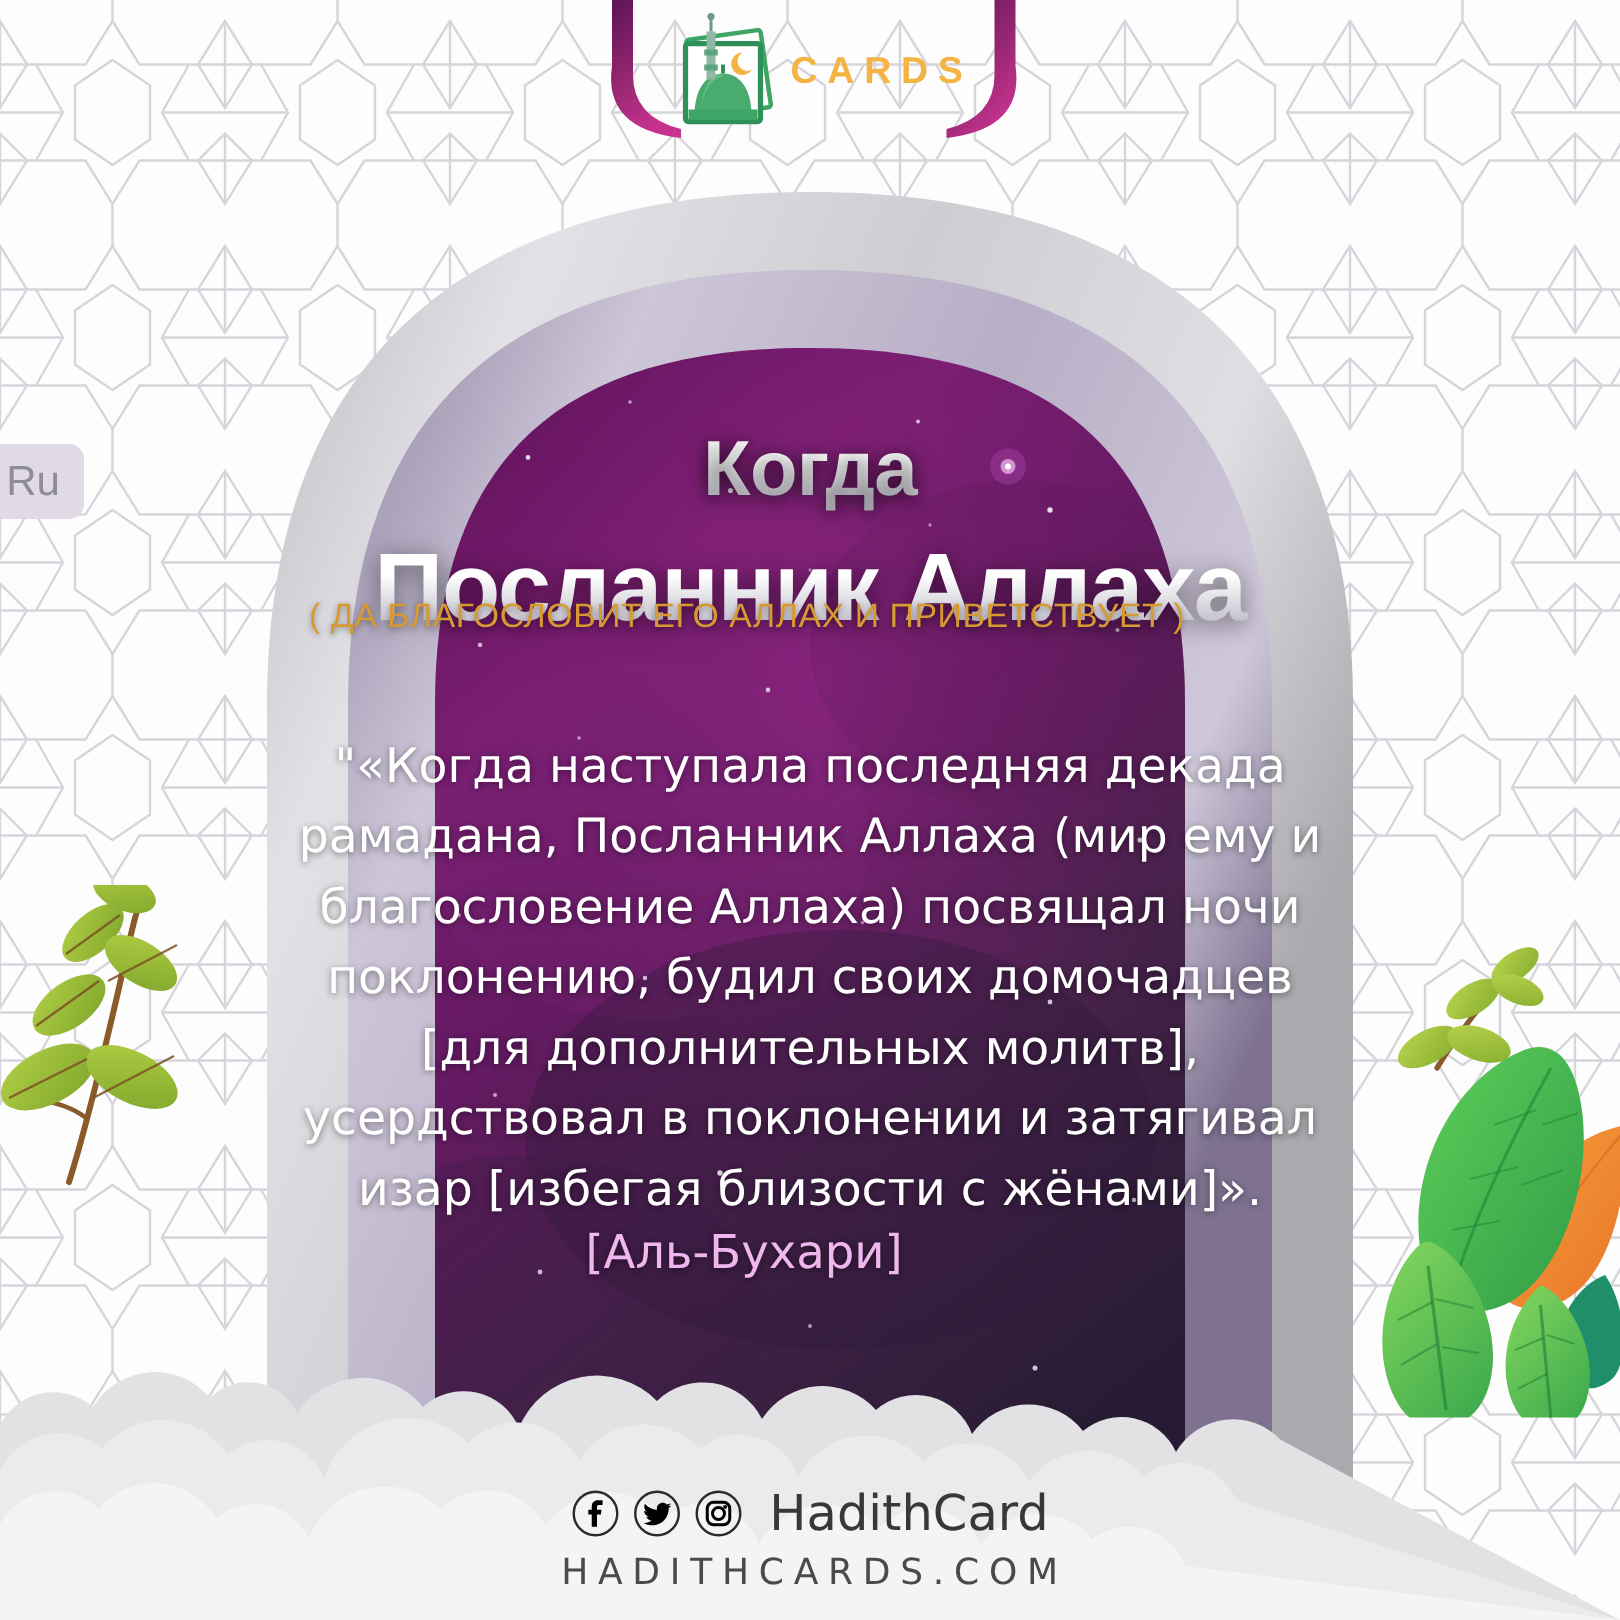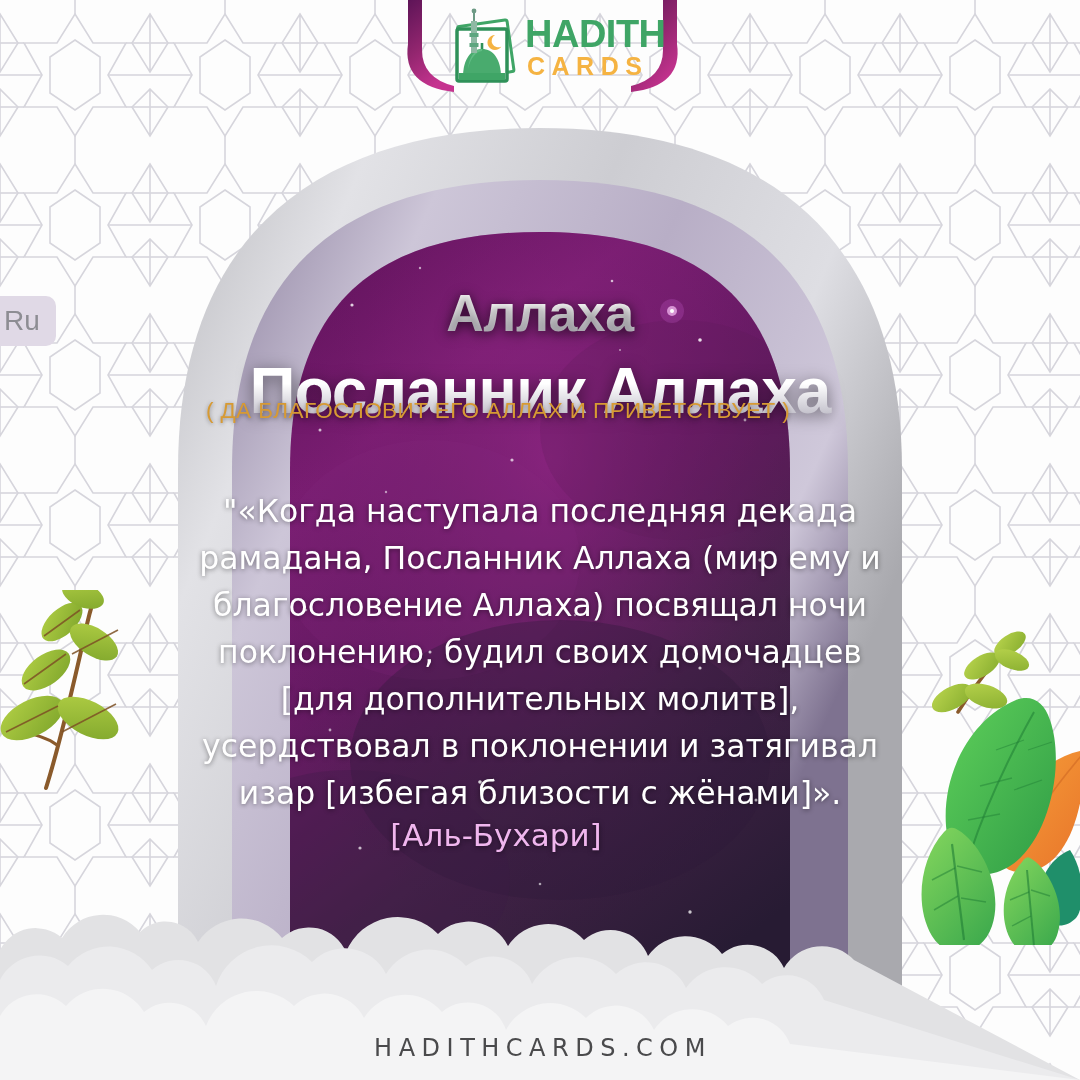--- a/index.html
+++ b/index.html
@@ -266,21 +266,20 @@
         <rect x="22" y="14" width="6" height="32" fill="#8fb9a4"></rect>
         <rect x="20.5" y="26" width="9" height="4" fill="#5da67f"></rect>
         <rect x="20.5" y="36" width="9" height="4" fill="#5da67f"></rect>
         <path d="M25,14 L25,5" stroke="#6d9a85" stroke-width="2"></path>
         <circle cx="25" cy="4" r="2.4" fill="#6d9a85"></circle>
 
         <path d="M46,28 a7.5,7.5 0 1,0 6.4,11.4 a6,6 0 1,1 -6.4,-11.4 Z" fill="#f5b342"></path>
       </g>
     </svg>
     <div class="logo-text">
-      <span class="logo-hadith">HADITH</span>
       <span class="logo-cards">CARDS</span>
     </div>
   </div>
 
   <svg class="arch-layer" style="left:0;top:0;" width="1080" height="1080" viewBox="0 0 1080 1080">
     <defs>
       <linearGradient id="grayOuter" x1="0" y1="0" x2="1" y2="0.5">
         <stop offset="0%" stop-color="#b8b8bd"></stop>
         <stop offset="22%" stop-color="#e2e2e6"></stop>
         <stop offset="50%" stop-color="#cdcdd2"></stop>
@@ -374,21 +373,21 @@
         <circle cx="285" cy="372" r="4" fill="#f0b6ee" opacity=".7"></circle>
       </g>
     </g>
   </svg>
 
   <div class="lang-badge">
     <span>Ru</span>
   </div>
 
   <div class="arch-content">
-    <div class="said-line">Аллаха</div>
+    <div class="said-line">Когда</div>
     <div class="messenger-line">Посланник Аллаха</div>
     <div class="salutation-line">( ДА БЛАГОСЛОВИТ ЕГО АЛЛАХ И ПРИВЕТСТВУЕТ )</div>
     <div class="hadith-body">"«Когда наступала последняя декада рамадана, Посланник Аллаха (мир ему и благословение Аллаха) посвящал ночи поклонению, будил своих домочадцев [для дополнительных молитв], усердствовал в поклонении и затягивал изар [избегая близости с жёнами]».</div>
     <div class="hadith-source">[Аль-Бухари]</div>
   </div>
 
   <svg class="plant plant-left" width="150" height="290" viewBox="0 0 150 290">
     <defs>
       <linearGradient id="olive" x1="0" y1="0" x2="1" y2="1">
         <stop offset="0%" stop-color="#b2cf45"></stop>
@@ -526,16 +525,38 @@
              a48,48 0 0 1 78,-6
              a40,40 0 0 1 64,18
              a50,50 0 0 1 80,-12
              a42,42 0 0 1 68,12
              a46,46 0 0 1 74,-4
              a40,40 0 0 1 62,18
              L1080,250 Z" fill="#f4f4f5"></path>
   </svg>
 
   <div class="footer">
+    <div class="footer-row">
+      <svg class="social-ico" viewBox="0 0 32 32">
+        <circle cx="16" cy="16" r="14.5" fill="none" stroke="#2b2b2d" stroke-width="1.6"></circle>
+        <path d="M18.6,10.4h2.1V7.2h-3.1c-2.5,0-4.1,1.6-4.1,4.2v2.1h-2.3v3.2h2.3v8.1h3.5v-8.1h2.6l0.4-3.2h-3v-1.7C17,10.8,17.5,10.4,18.6,10.4z" fill="#000000"></path>
+      </svg>
+      <svg class="social-ico" viewBox="0 0 32 32">
+        <circle cx="16" cy="16" r="14.5" fill="none" stroke="#2b2b2d" stroke-width="1.6"></circle>
+        <path d="M25.5,10.6c-0.7,0.3-1.4,0.5-2.2,0.6c0.8-0.5,1.4-1.2,1.7-2.1c-0.7,0.4-1.6,0.8-2.4,0.9
+                 c-0.7-0.8-1.7-1.2-2.8-1.2c-2.1,0-3.9,1.7-3.9,3.9c0,0.3,0,0.6,0.1,0.9c-3.2-0.2-6.1-1.7-8-4.1
+                 c-0.3,0.6-0.5,1.2-0.5,2c0,1.3,0.7,2.5,1.7,3.2c-0.6,0-1.2-0.2-1.8-0.5v0c0,1.9,1.3,3.5,3.1,3.8
+                 c-0.3,0.1-0.7,0.1-1,0.1c-0.2,0-0.5,0-0.7-0.1c0.5,1.5,1.9,2.7,3.6,2.7c-1.3,1-3,1.6-4.8,1.6
+                 c-0.3,0-0.6,0-0.9-0.1c1.7,1.1,3.8,1.7,6,1.7c7.2,0,11.1-6,11.1-11.1c0-0.2,0-0.3,0-0.5
+                 C24.4,12,25,11.4,25.5,10.6z" fill="#000000"></path>
+      </svg>
+      <svg class="social-ico" viewBox="0 0 32 32">
+        <circle cx="16" cy="16" r="14.5" fill="none" stroke="#2b2b2d" stroke-width="1.6"></circle>
+        <rect x="8.5" y="8.5" width="15" height="15" rx="4.2" fill="none" stroke="#000000" stroke-width="2"></rect>
+        <circle cx="16" cy="16" r="4" fill="none" stroke="#000000" stroke-width="2"></circle>
+        <circle cx="20.4" cy="11.6" r="1.3" fill="#000000"></circle>
+      </svg>
+      <span class="footer-name">HadithCard</span>
+    </div>
     <div class="footer-domain">HADITHCARDS.COM</div>
   </div>
 
 </div>
 
 </body></html>

